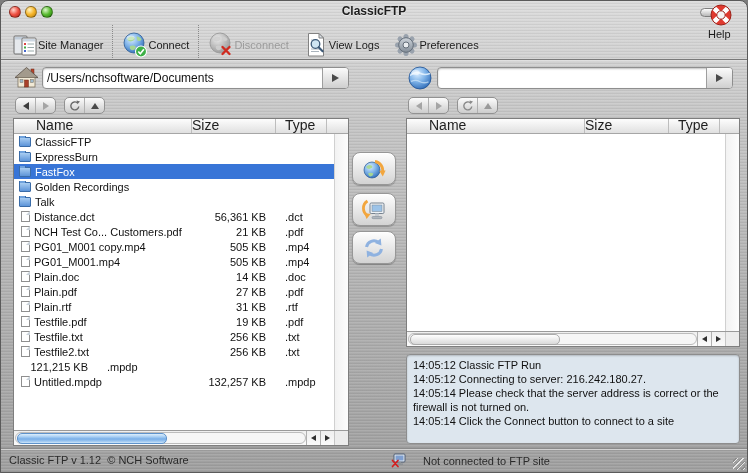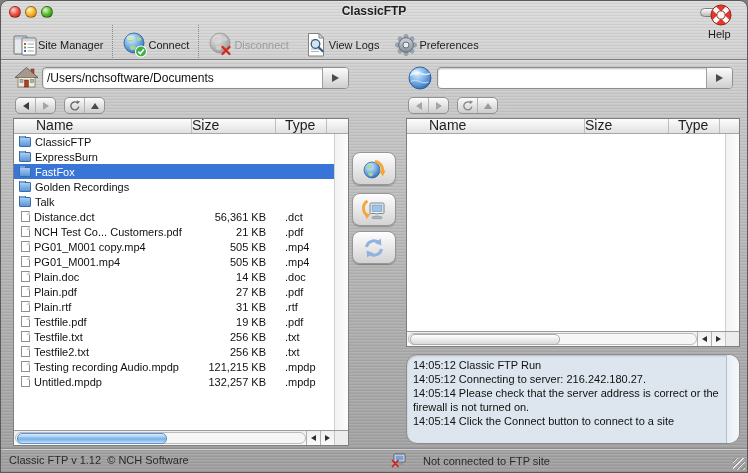--- a/index.html
+++ b/index.html
@@ -66,21 +66,21 @@
   .hthumb.aqua{width:148px;border:1px solid #5e93cc;background:linear-gradient(180deg,#dceefc 0%,#a9cff4 30%,#79afe8 55%,#9cc6f0 80%,#cfe6fa 100%);}
   .hthumb.plain{width:148px;border:1px solid #ababab;background:linear-gradient(180deg,#ffffff,#d9d9d9);}
   .harrows{flex:0 0 auto;display:flex;}
   .harr{width:13px;display:flex;align-items:center;justify-content:center;border-left:1px solid #b0b0b0;cursor:default;}
   .harr .t-l{width:0;height:0;border-top:3px solid transparent;border-bottom:3px solid transparent;border-right:5px solid #2e2e2e;}
   .harr .t-r{width:0;height:0;border-top:3px solid transparent;border-bottom:3px solid transparent;border-left:5px solid #2e2e2e;}
   .hcorner{width:13px;flex:0 0 auto;border-left:1px solid #c6c6c6;background:#ececec;}
   
   .xfer{position:absolute;left:351px;width:44px;height:33px;border:1px solid #979797;border-radius:8px;background:linear-gradient(180deg,#fefefe,#d3d3d3);box-shadow:0 1px 1px rgba(0,0,0,.25), inset 0 1px 0 #fff;display:flex;align-items:center;justify-content:center;cursor:default;box-sizing:border-box;}
   
-  .logbox{position:absolute;background:#dde6ee;border:1px solid #8d8d8d;border-radius:11px;box-sizing:border-box;display:flex;overflow:hidden;box-shadow:inset 0 1px 2px rgba(0,0,0,.2);}
+  .logbox{position:absolute;background:#dde6ee;border:1px solid #8d8d8d;border-radius:4px;box-sizing:border-box;display:flex;overflow:hidden;box-shadow:inset 0 1px 2px rgba(0,0,0,.2);flex-direction:column;}
   .loglines{flex:1;padding:3px 4px 3px 6px;font-size:11px;line-height:14px;color:#101010;}
   .logscroll{width:12px;border-left:1px solid #b4bfc9;background:linear-gradient(90deg,#e6edf3,#f4f8fb);flex:0 0 auto;}
   
   .statusbar{position:absolute;left:0;bottom:0;width:100%;height:23px;border-top:1px solid #8b8b8b;box-shadow:inset 0 1px 0 rgba(255,255,255,.5);}
   .status-left{position:absolute;left:8px;top:5px;font-size:11px;color:#2a2a2a;white-space:pre;}
   .status-right{position:absolute;left:390px;top:4px;display:flex;align-items:center;gap:17px;font-size:11px;color:#2a2a2a;}
   .grip{position:absolute;right:2px;bottom:2px;width:12px;height:12px;
     background:repeating-linear-gradient(135deg, transparent 0 2px, #8d8d8d 2px 3px, #e8e8e8 3px 4px);}
 </style>
 </head>
@@ -365,24 +365,20 @@
   </div>
             <div class="file-row file">
     <span class="c-name">
                 <span class="fico"></span>
                 <span>Testfile2.txt</span>
               </span>
     <span class="c-size">256 KB</span>
     <span class="c-type">.txt</span>
   </div>
             <div class="file-row file">
-    <span class="c-name">
-                <span class="fico"></span>
-                <span>Testing recording Audio.mpdp</span>
-              </span>
     <span class="c-size">121,215 KB</span>
     <span class="c-type">.mpdp</span>
   </div>
             <div class="file-row file">
     <span class="c-name">
                 <span class="fico"></span>
                 <span>Untitled.mpdp</span>
               </span>
     <span class="c-size">132,257 KB</span>
     <span class="c-type">.mpdp</span>

